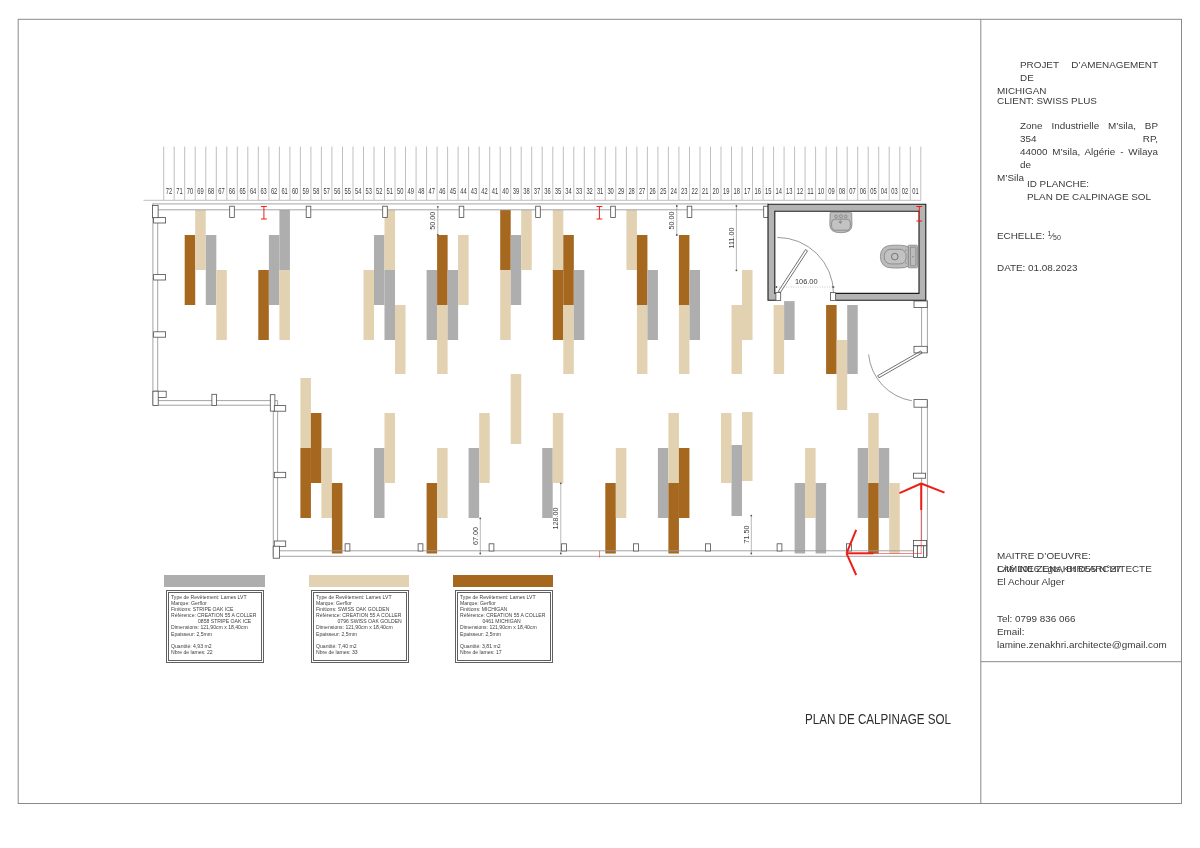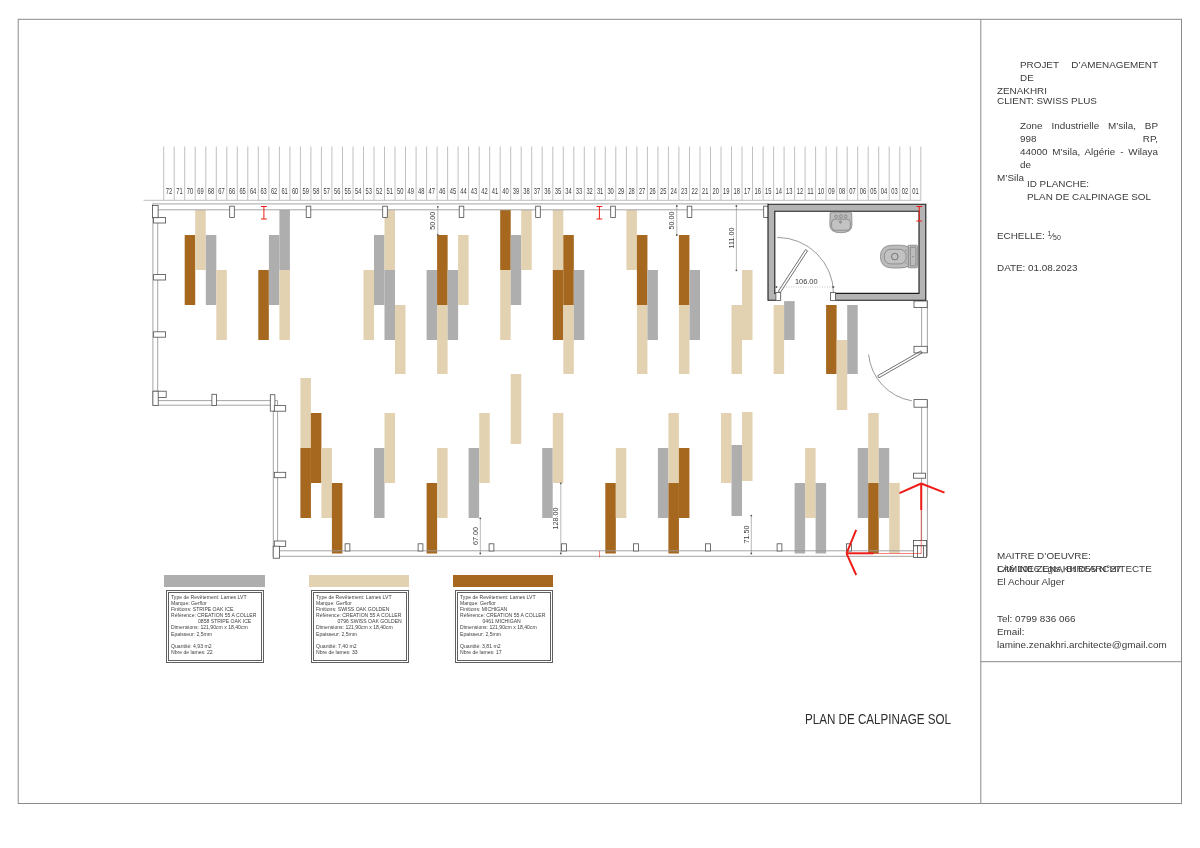--- a/index.html
+++ b/index.html
@@ -515,27 +515,27 @@
 
 <g stroke="#ee1d17" stroke-width="0.6" fill="none" opacity="0.9">
       <line x1="921.2" y1="510" x2="921.2" y2="554"></line>
       <line x1="873" y1="553.5" x2="921.2" y2="553.5"></line>
       <line x1="599.5" y1="551.0" x2="599.5" y2="557.6"></line>
     </g>
 </svg>
 
 <div class="sb" style="top:58px;">
     <div class="ju">PROJET D’AMENAGEMENT DE</div>
-    <div>ZENAKHRI</div>
+    <div>MICHIGAN</div>
   </div>
 
 <div class="sb" style="top:93.5px;">CLIENT: SWISS PLUS</div>
 
 <div class="sb" style="top:118.5px;">
-    <div class="ju">Zone Industrielle M’sila, BP 998 RP,</div>
+    <div class="ju">Zone Industrielle M’sila, BP 354 RP,</div>
     <div class="ju">44000 M’sila, Algérie - Wilaya de</div>
     <div>M’Sila</div>
   </div>
 
 <div class="sb" style="top:177px;margin-left:30px;">ID PLANCHE:<br>PLAN DE CALPINAGE SOL</div>
 
 <div class="sb" style="top:227px;">ECHELLE: <span style="font-size:7px;vertical-align:2.5px;">1</span>⁄<span style="font-size:7px;vertical-align:-1px;">50</span></div>
 
 <div class="sb" style="top:261px;">DATE: 01.08.2023</div>
 

